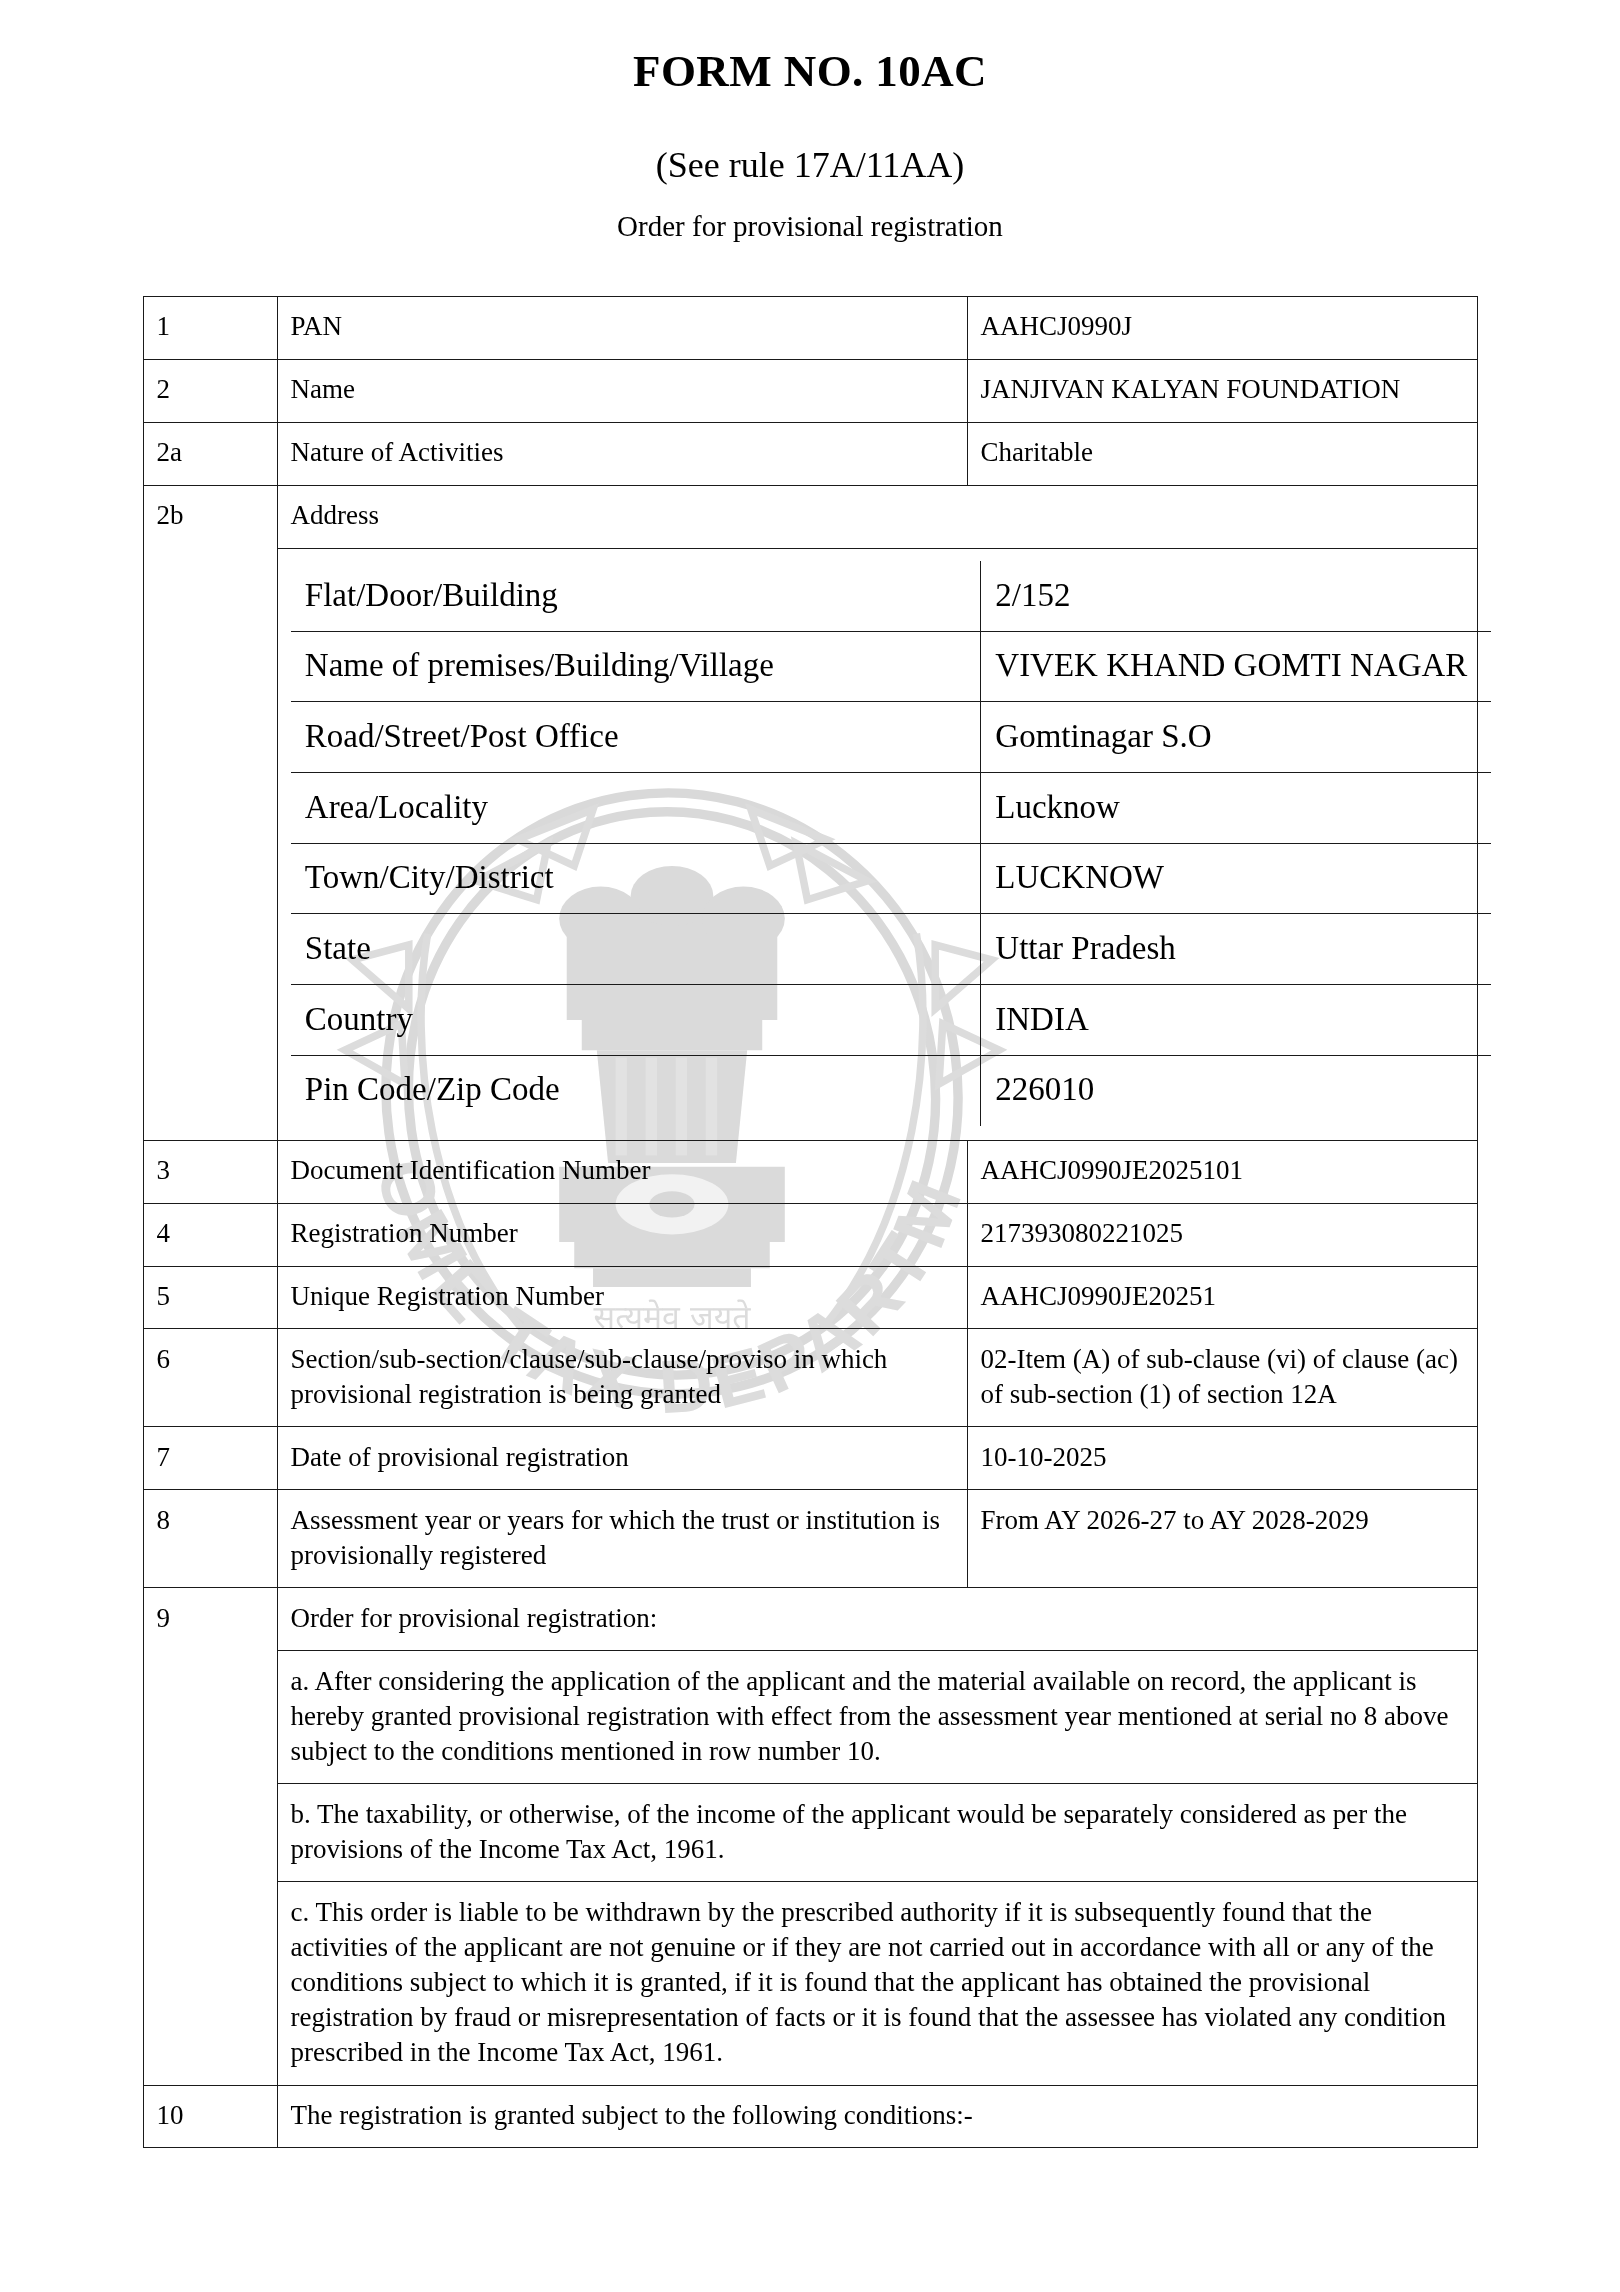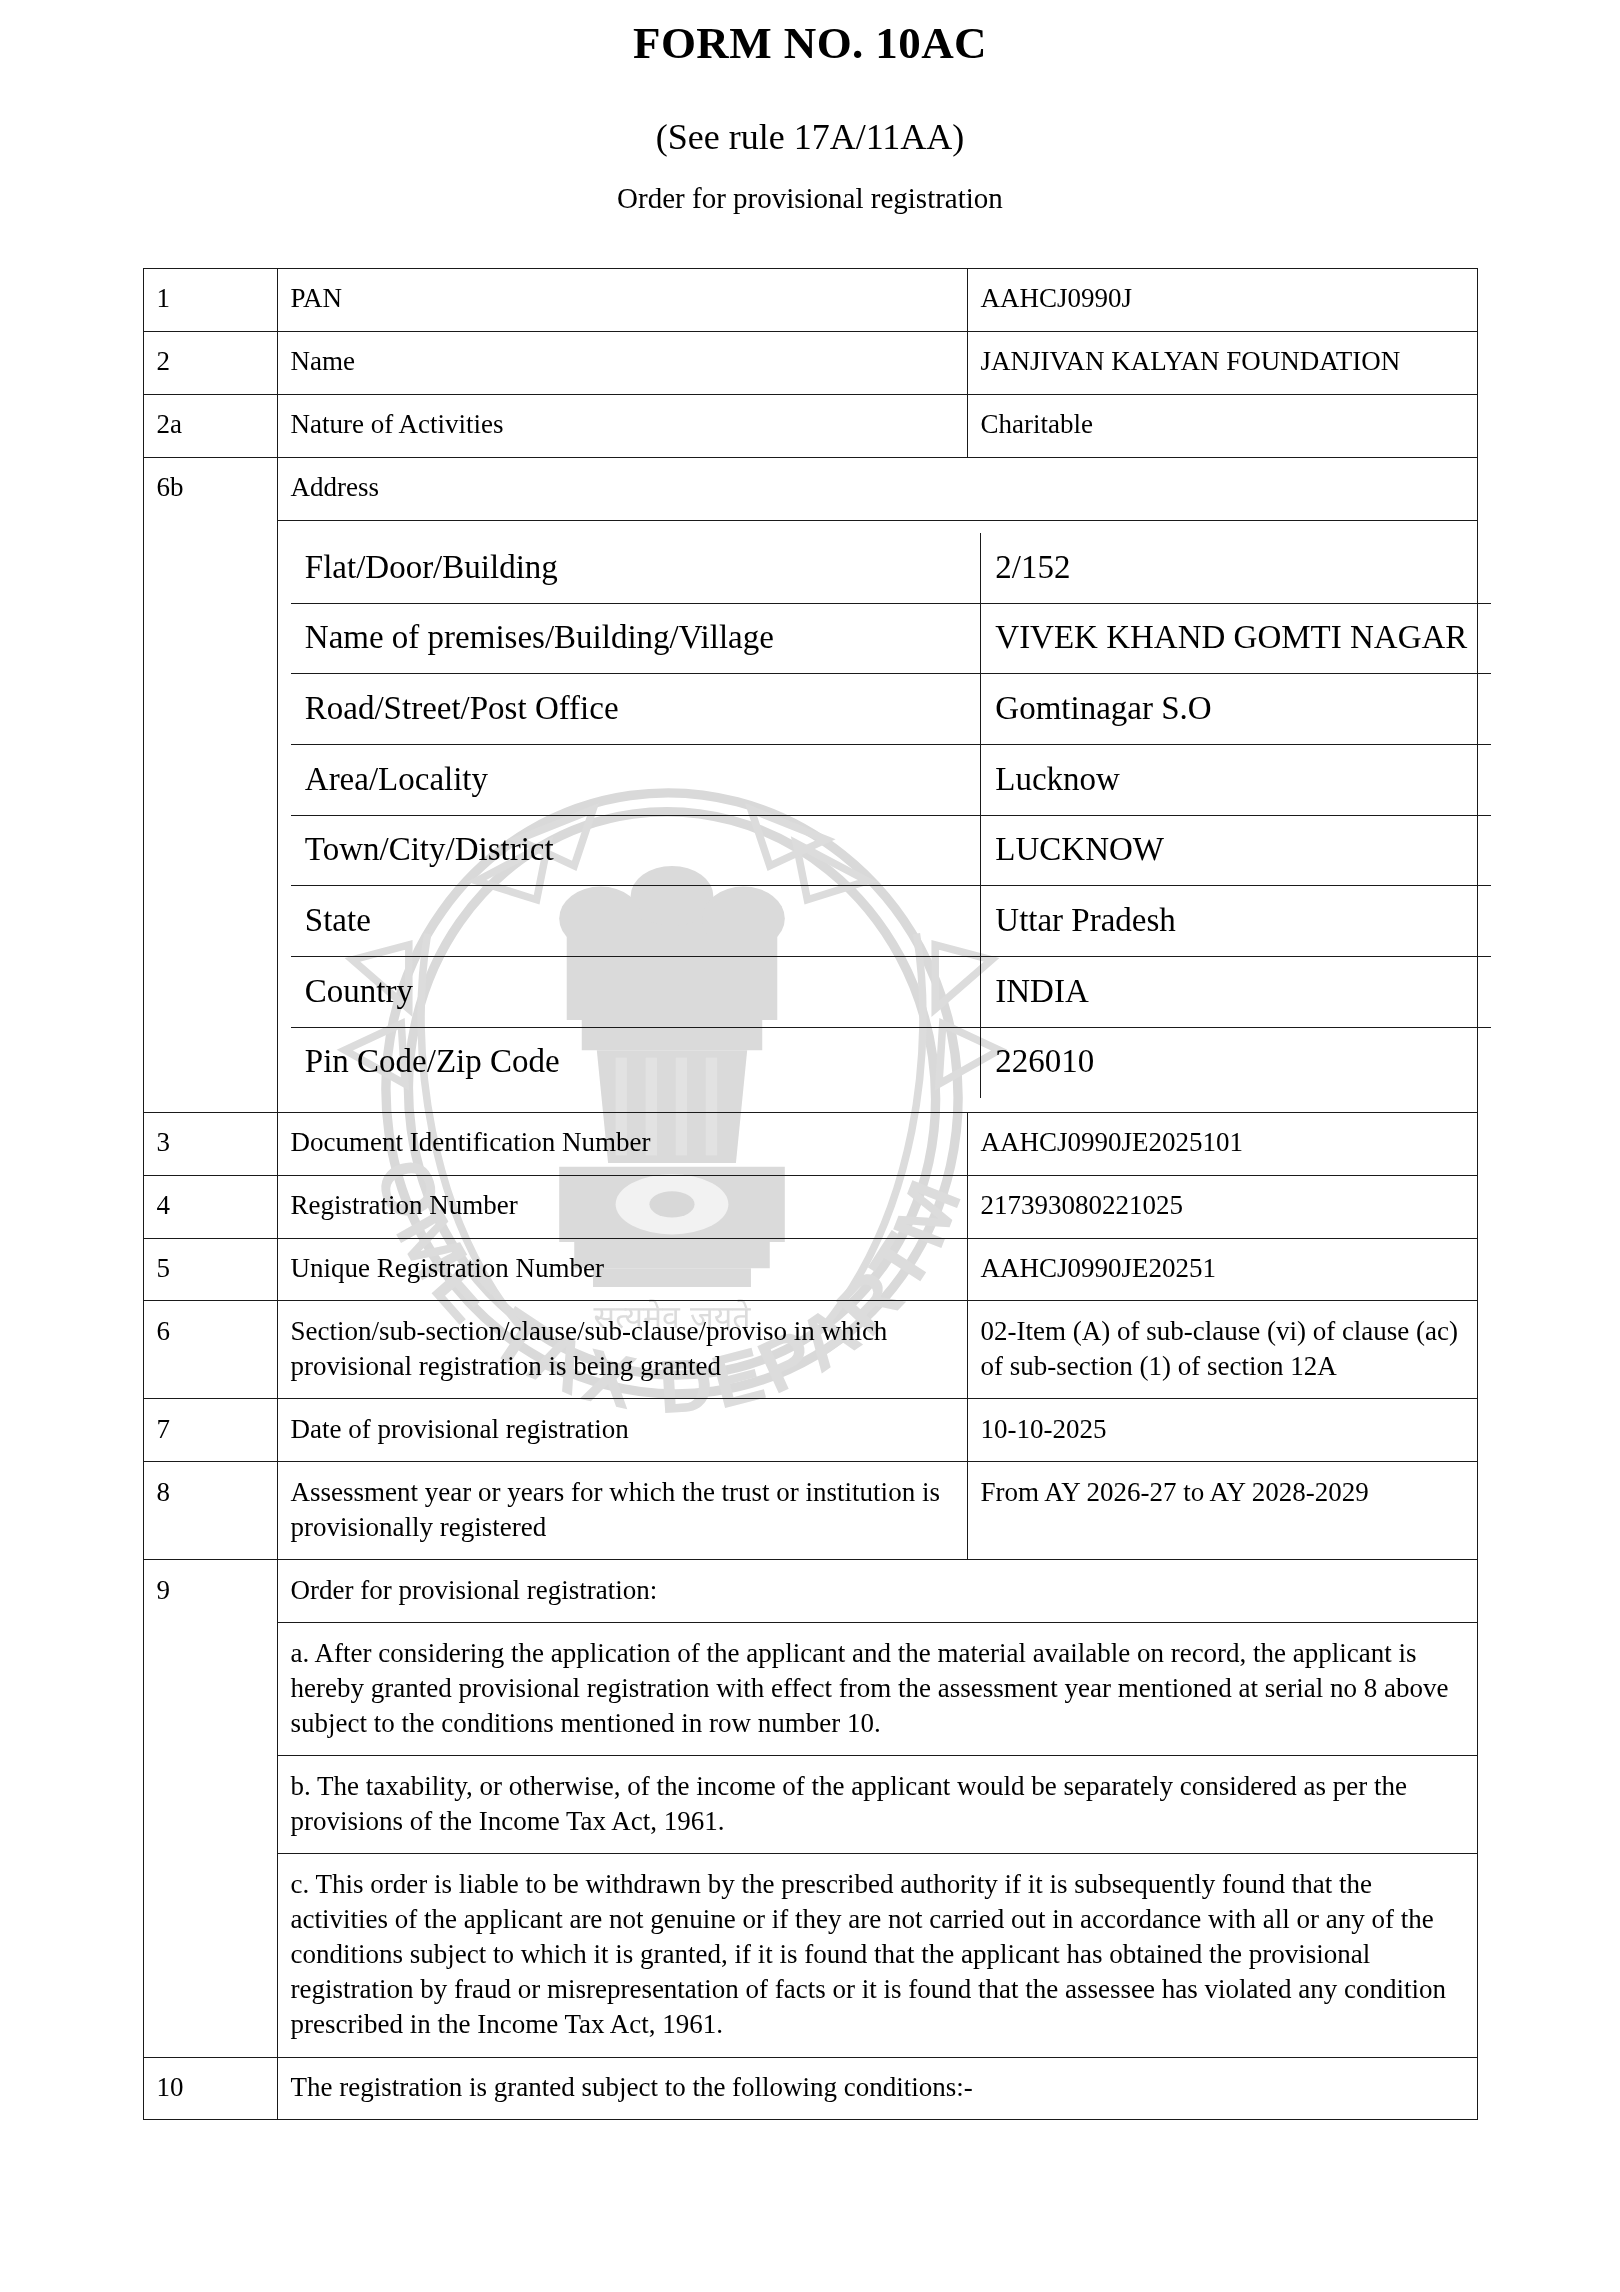--- a/index.html
+++ b/index.html
@@ -39,21 +39,21 @@
 
   
   .doc-title {
     position: relative;
     z-index: 2;
     text-align: center;
     font-size: 45px;
     font-weight: bold;
     letter-spacing: 0.4px;
     margin: 0;
-    padding-top: 16px;
+    padding-top: 44px;
     line-height: 1.2;
   }
   .doc-rule {
     position: relative;
     z-index: 2;
     text-align: center;
     font-size: 36px;
     margin: 0;
     padding-top: 45px;
     line-height: 1.25;
@@ -215,21 +215,21 @@
           <td class="value">JANJIVAN KALYAN FOUNDATION</td>
         </tr>
 
         <tr>
           <td class="sn">2a</td>
           <td class="label">Nature of Activities</td>
           <td class="value">Charitable</td>
         </tr>
 
         <tr>
-          <td class="sn" rowspan="2">6b</td>
+          <td class="sn" rowspan="2">2b</td>
           <td class="label" colspan="2">Address</td>
         </tr>
 
         <tr>
           <td class="nested-host" colspan="2">
             <table class="addr-table">
               <colgroup>
                   <col class="a-label">
                   <col class="a-value">
                 </colgroup>

